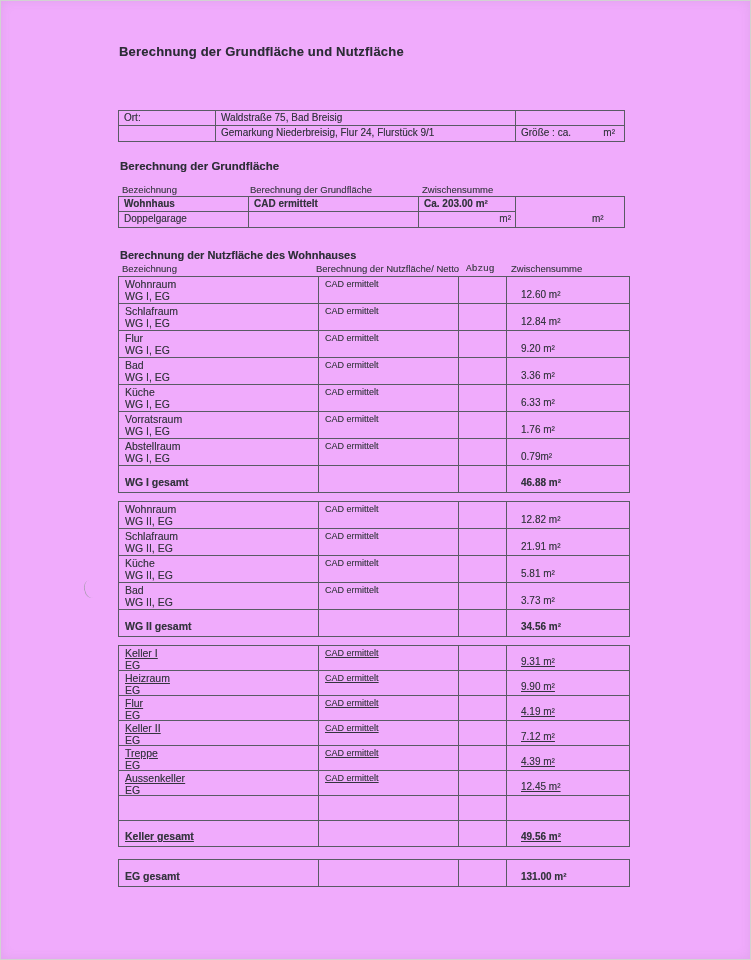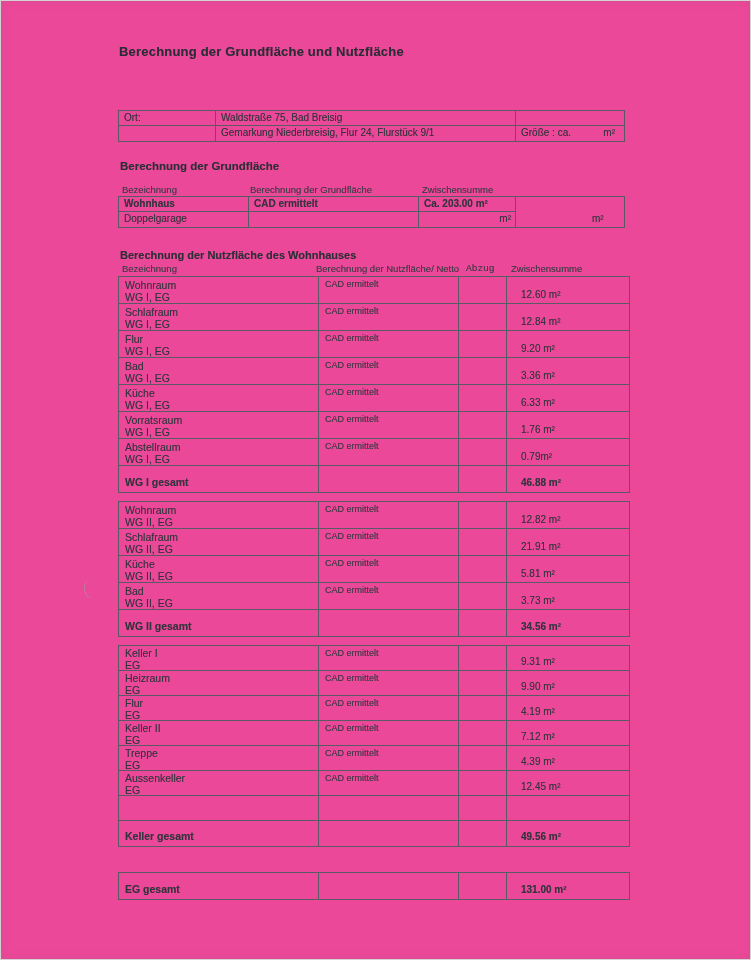--- a/index.html
+++ b/index.html
@@ -1,21 +1,21 @@
 <!DOCTYPE html>
 <html><head>
 <meta charset="utf-8">
 <style>
   html,body{margin:0;padding:0;}
   body{
     width:751px;height:960px;background:#ececec;
     font-family:"Liberation Sans","DejaVu Sans",sans-serif;
   }
   .page{
-    position:relative;width:751px;height:960px;background:#ec4899;overflow:hidden;
+    position:relative;width:751px;height:960px;background:#f0abfc;overflow:hidden;
     color:#34343e;
     box-shadow:inset 0 0 0 1px #d2d2d2, inset 0 0 12px rgba(90,90,95,0.12);
     text-shadow:0 0 .4px rgba(55,55,65,.45);
   }
   .doc-title{position:absolute;left:119px;top:44px;font-size:13px;font-weight:bold;color:#2c2c36;letter-spacing:.2px;}
   .sec-title{position:absolute;font-size:11.5px;font-weight:bold;color:#2e2e38;}
   .col-head{position:absolute;font-size:9.5px;color:#3c3c46;white-space:nowrap;}
 
   
   .tbl{position:absolute;border:1px solid #5a5a64;background:transparent;}
@@ -32,26 +32,26 @@
   .gf{left:118px;top:196px;width:505px;display:grid;grid-template-columns:130px 170px 97px 108px;grid-auto-rows:15px;font-size:10px;}
   .gf .c{padding:1px 4px 0 5px;white-space:nowrap;}
   .gf .b-r{border-right:1px solid #5a5a64;}
   .gf .b-b{border-bottom:1px solid #5a5a64;font-weight:bold;}
   .gf .num-right{text-align:right;}
   .gf .far-unit{padding-left:76px;}
 
   
   .nz-wrap{position:absolute;left:118px;top:276px;width:512px;}
   .nz{box-sizing:border-box;width:512px;border:1px solid #5a5a64;margin-bottom:8px;background:transparent;}
-  .nz.keller{margin-bottom:25px;}
+  .nz.keller{margin-bottom:12px;text-decoration:underline;}
   .nz-row{display:grid;grid-template-columns:200px 140px 48px 1fr;height:27px;border-bottom:1px solid #5a5a64;box-sizing:border-box;}
   .nz.keller .nz-row{height:25px;}
   .nz-row:last-child{border-bottom:none;}
   .nz-row .c1,.nz-row .c2,.nz-row .c3{border-right:1px solid #5a5a64;}
-  .nz-row .c1{padding:1px 0 0 6px;font-size:10.5px;line-height:12px;display:flex;flex-direction:column;justify-content:center;}
+  .nz-row .c1{padding:1px 0 0 6px;font-size:10.5px;line-height:12px;display:flex;flex-direction:column;}
   .nz-row .c2{padding:2px 0 0 6px;font-size:9px;color:#3a3a44;}
   .nz-row .c4{display:flex;align-items:flex-end;padding:0 0 3px 14px;font-size:10px;}
   .nz-row.total{height:26px;}
   .nz-row.total .c1{justify-content:flex-end;padding-bottom:4px;font-weight:bold;font-size:10.5px;}
   .nz-row.total .c4{font-weight:bold;padding-bottom:4px;}
   .nz-row.spacer{height:10px;}
 
   .pen-mark{position:absolute;left:84px;top:580px;width:12px;height:18px;border-left:1.5px solid #9a9aa0;border-radius:50%;transform:rotate(-12deg);opacity:.8;}
 </style>
 </head>

